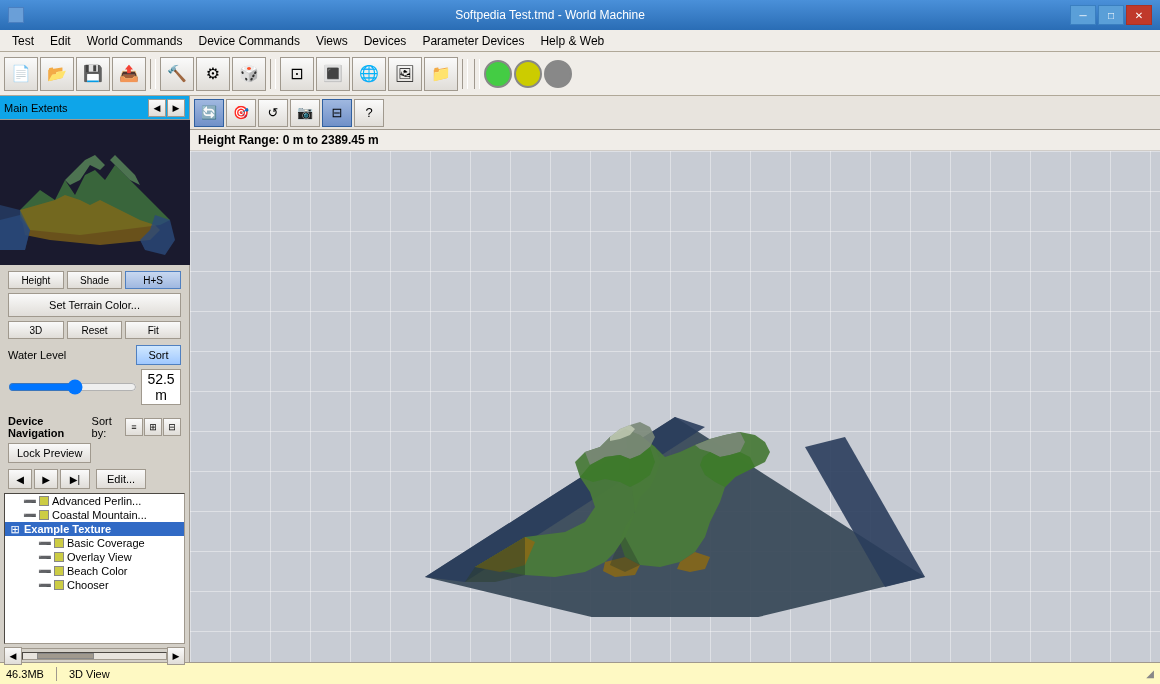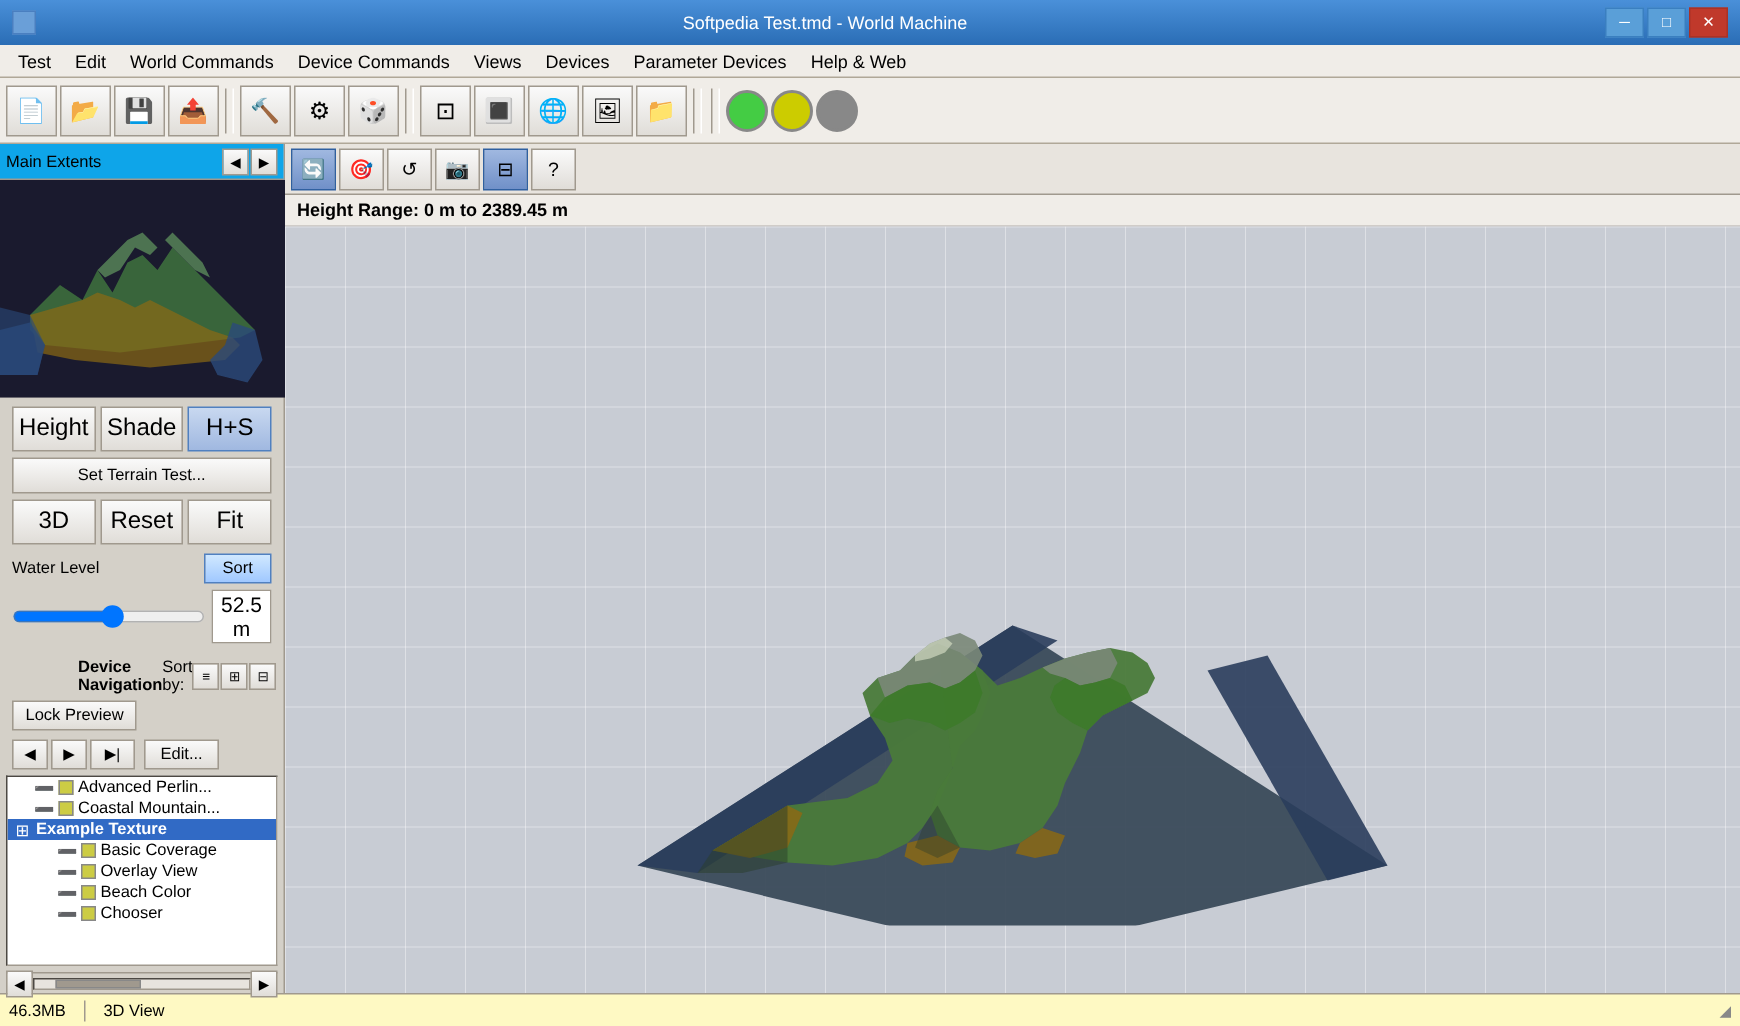--- a/index.html
+++ b/index.html
@@ -151,25 +151,25 @@
       flex-direction: column;
       gap: 4px;
     }
     .btn-row {
       display: flex;
       gap: 3px;
       justify-content: center;
     }
     .ctrl-btn {
       flex: 1;
-      height: 30px;
-      background: linear-gradient(to bottom, #fafafa, #e0ddd8);
-      border: 1px solid #a0998e;
-      cursor: pointer;
-      font-size: 16px;
+      height: 18px;
+      background: linear-gradient(to bottom, #fafafa, #e0ddd8);
+      border: 1px solid #a0998e;
+      cursor: pointer;
+      font-size: 10px;
       display: flex;
       align-items: center;
       justify-content: center;
     }
     .ctrl-btn.active {
       background: linear-gradient(to bottom, #c8d8f0, #a0b8e0);
       border-color: #5080c0;
     }
 
     #set-terrain-btn {
@@ -222,21 +222,20 @@
       min-width: 40px;
       text-align: center;
     }
 
     
     #device-nav-header {
       padding: 4px 8px 2px;
       display: flex;
       align-items: center;
       justify-content: space-between;
-      margin-left: 44px;
     }
     .dev-nav-label { font-size: 11px; font-weight: bold; }
     .sort-label { font-size: 11px; }
     .sort-icons { display: flex; gap: 1px; }
 
     #lock-preview-row {
       padding: 2px 8px 4px;
       display: flex;
       align-items: center;
       gap: 4px;
@@ -495,21 +494,21 @@
         <polygon points="0,85 20,90 30,110 25,130 0,130" fill="#2a4a7a" opacity="0.6"></polygon>
       </svg>
     </div>
 
     <div id="view-controls">
       <div class="btn-row">
         <button class="ctrl-btn">Height</button>
         <button class="ctrl-btn">Shade</button>
         <button class="ctrl-btn active">H+S</button>
       </div>
-      <button id="set-terrain-btn">Set Terrain Test...</button>
+      <button id="set-terrain-btn">Set Terrain Color...</button>
       <div class="btn-row">
         <button class="ctrl-btn">3D</button>
         <button class="ctrl-btn">Reset</button>
         <button class="ctrl-btn">Fit</button>
       </div>
       <div class="water-row">
         <span class="water-label">Water Level</span>
         <button class="show-btn">Sort</button>
       </div>
       <div class="water-slider-row">

